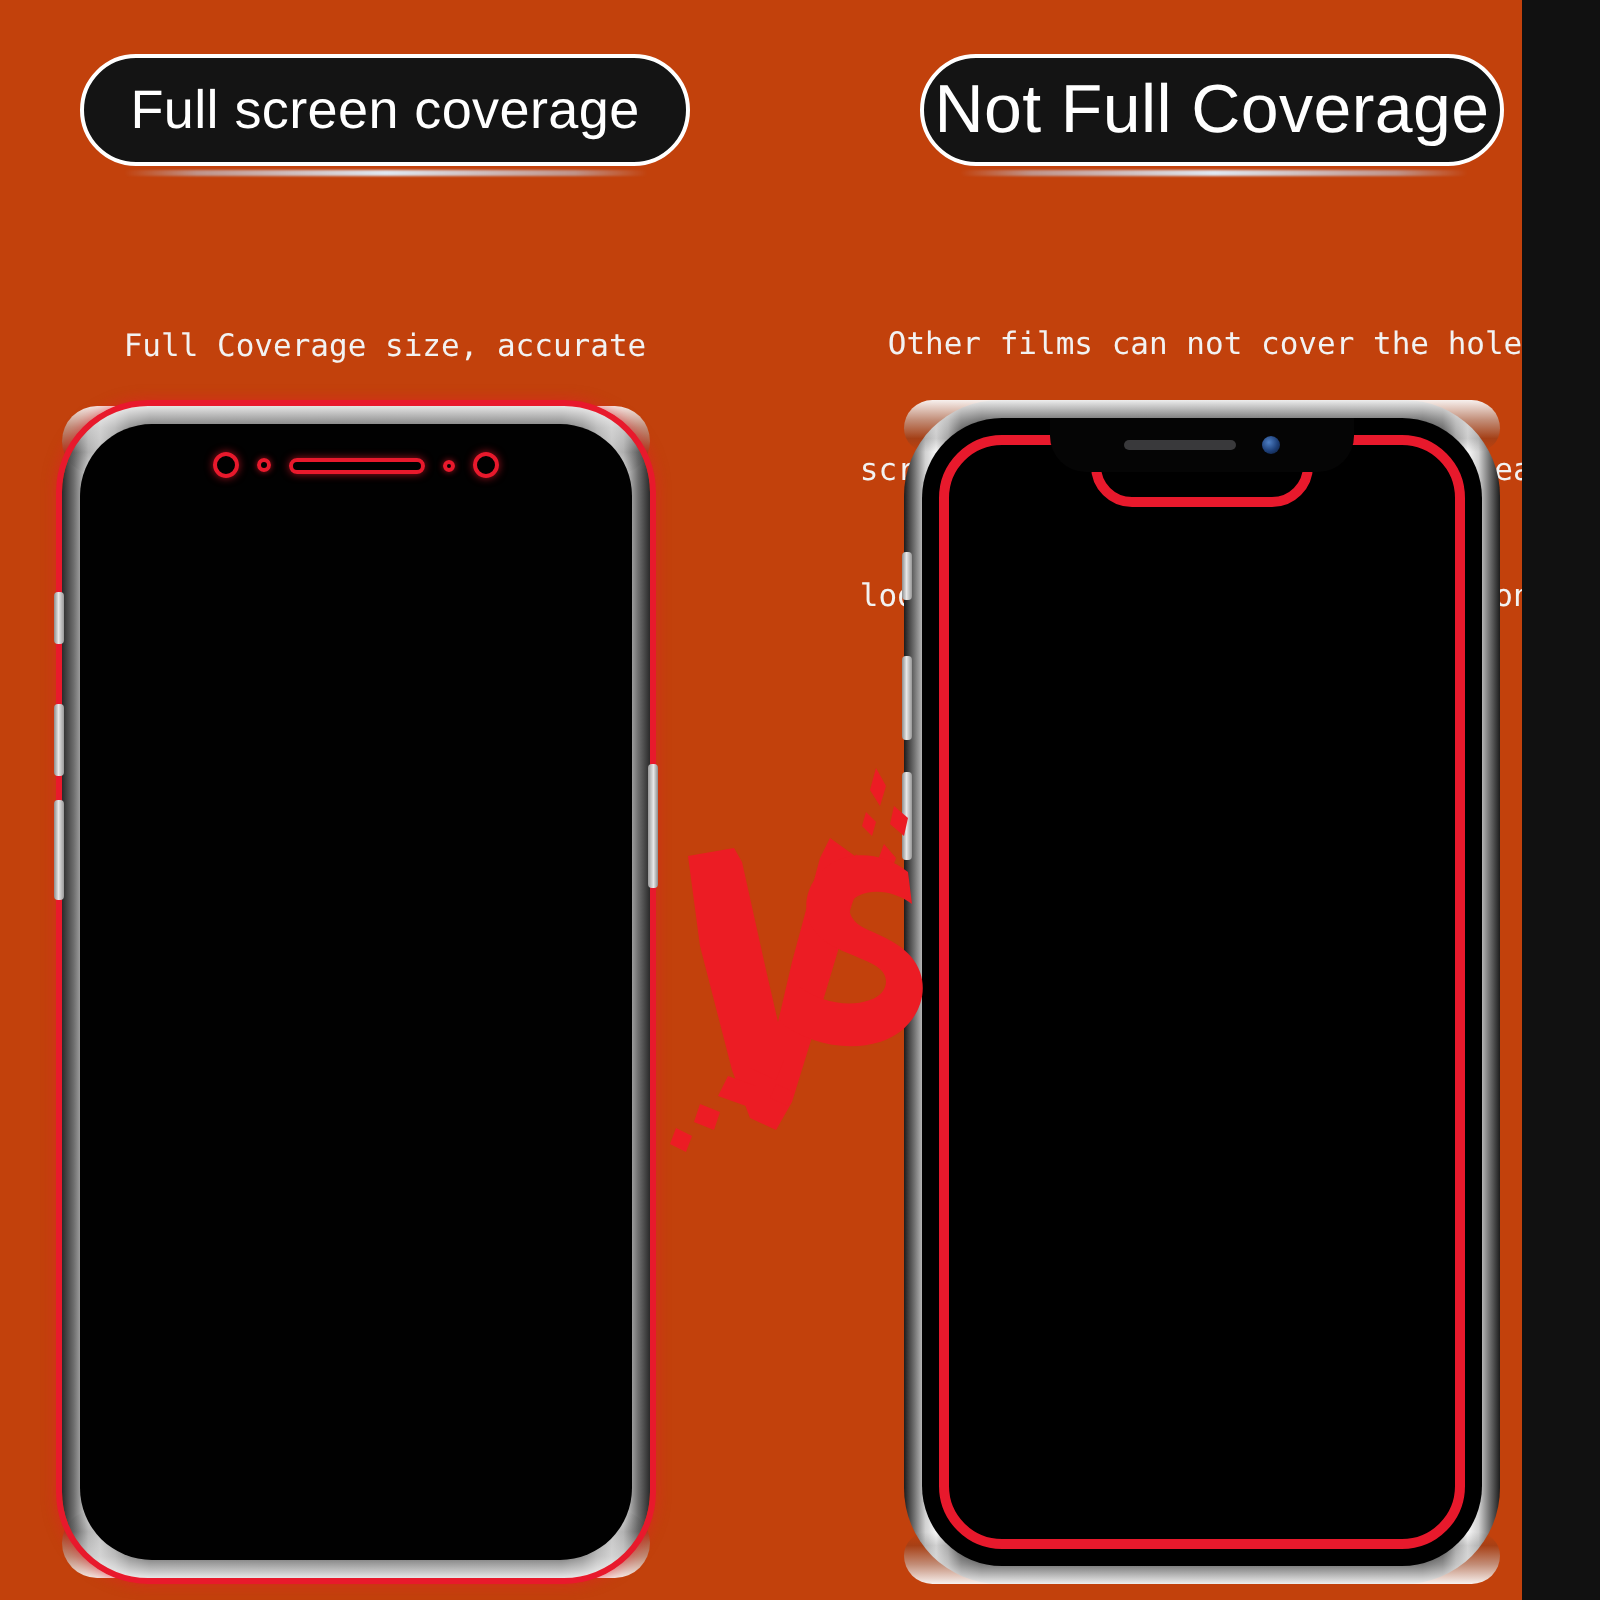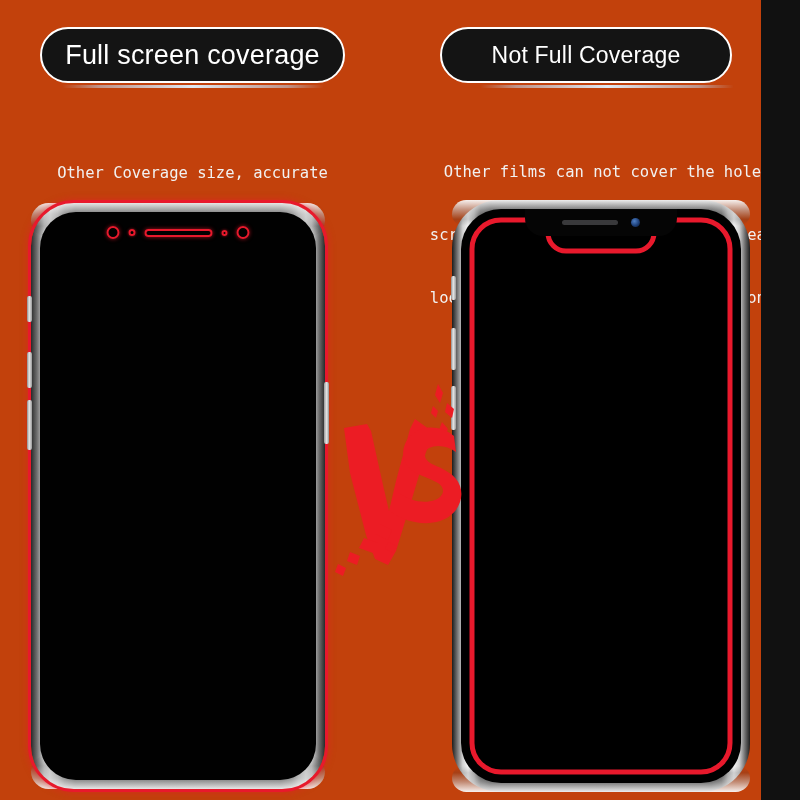--- a/index.html
+++ b/index.html
@@ -30,23 +30,23 @@
     justify-content: center;
     letter-spacing: .2px;
     white-space: nowrap;
   }
   .badge-left {
     left: 40px; top: 27px;
     width: 305px; height: 56px;
     font-size: 27px;
   }
   .badge-right {
-    left: 440px; top: 27px;
+    left: 460px; top: 27px;
     width: 292px; height: 56px;
-    font-size: 23px;
+    font-size: 34px;
   }
   .badge-glow {
     position: absolute;
     height: 3px;
     border-radius: 2px;
     background: linear-gradient(90deg,
         rgba(160,190,220,0) 0%,
         rgba(190,215,240,.55) 14%,
         rgba(225,242,255,.95) 50%,
         rgba(190,215,240,.55) 86%,
@@ -262,21 +262,21 @@
 </style>
 </head>
 <body>
 
 <div id="root">
 
   <div class="badge badge-left">Full screen coverage</div>
   <div class="badge-glow glow-left"></div>
 
   <div class="desc desc-left">
-    <div>Other Coverage size, accurate</div>
+    <div>Full Coverage size, accurate</div>
     <div>hole size, looks very nice.</div>
   </div>
 
   <div class="phone-l">
     <div class="pl-chrome"></div>
     <div class="pl-chrome-bottom"></div>
     <div class="pl-film"></div>
 
     <div class="pl-screen">
       <div class="pl-cutouts">

